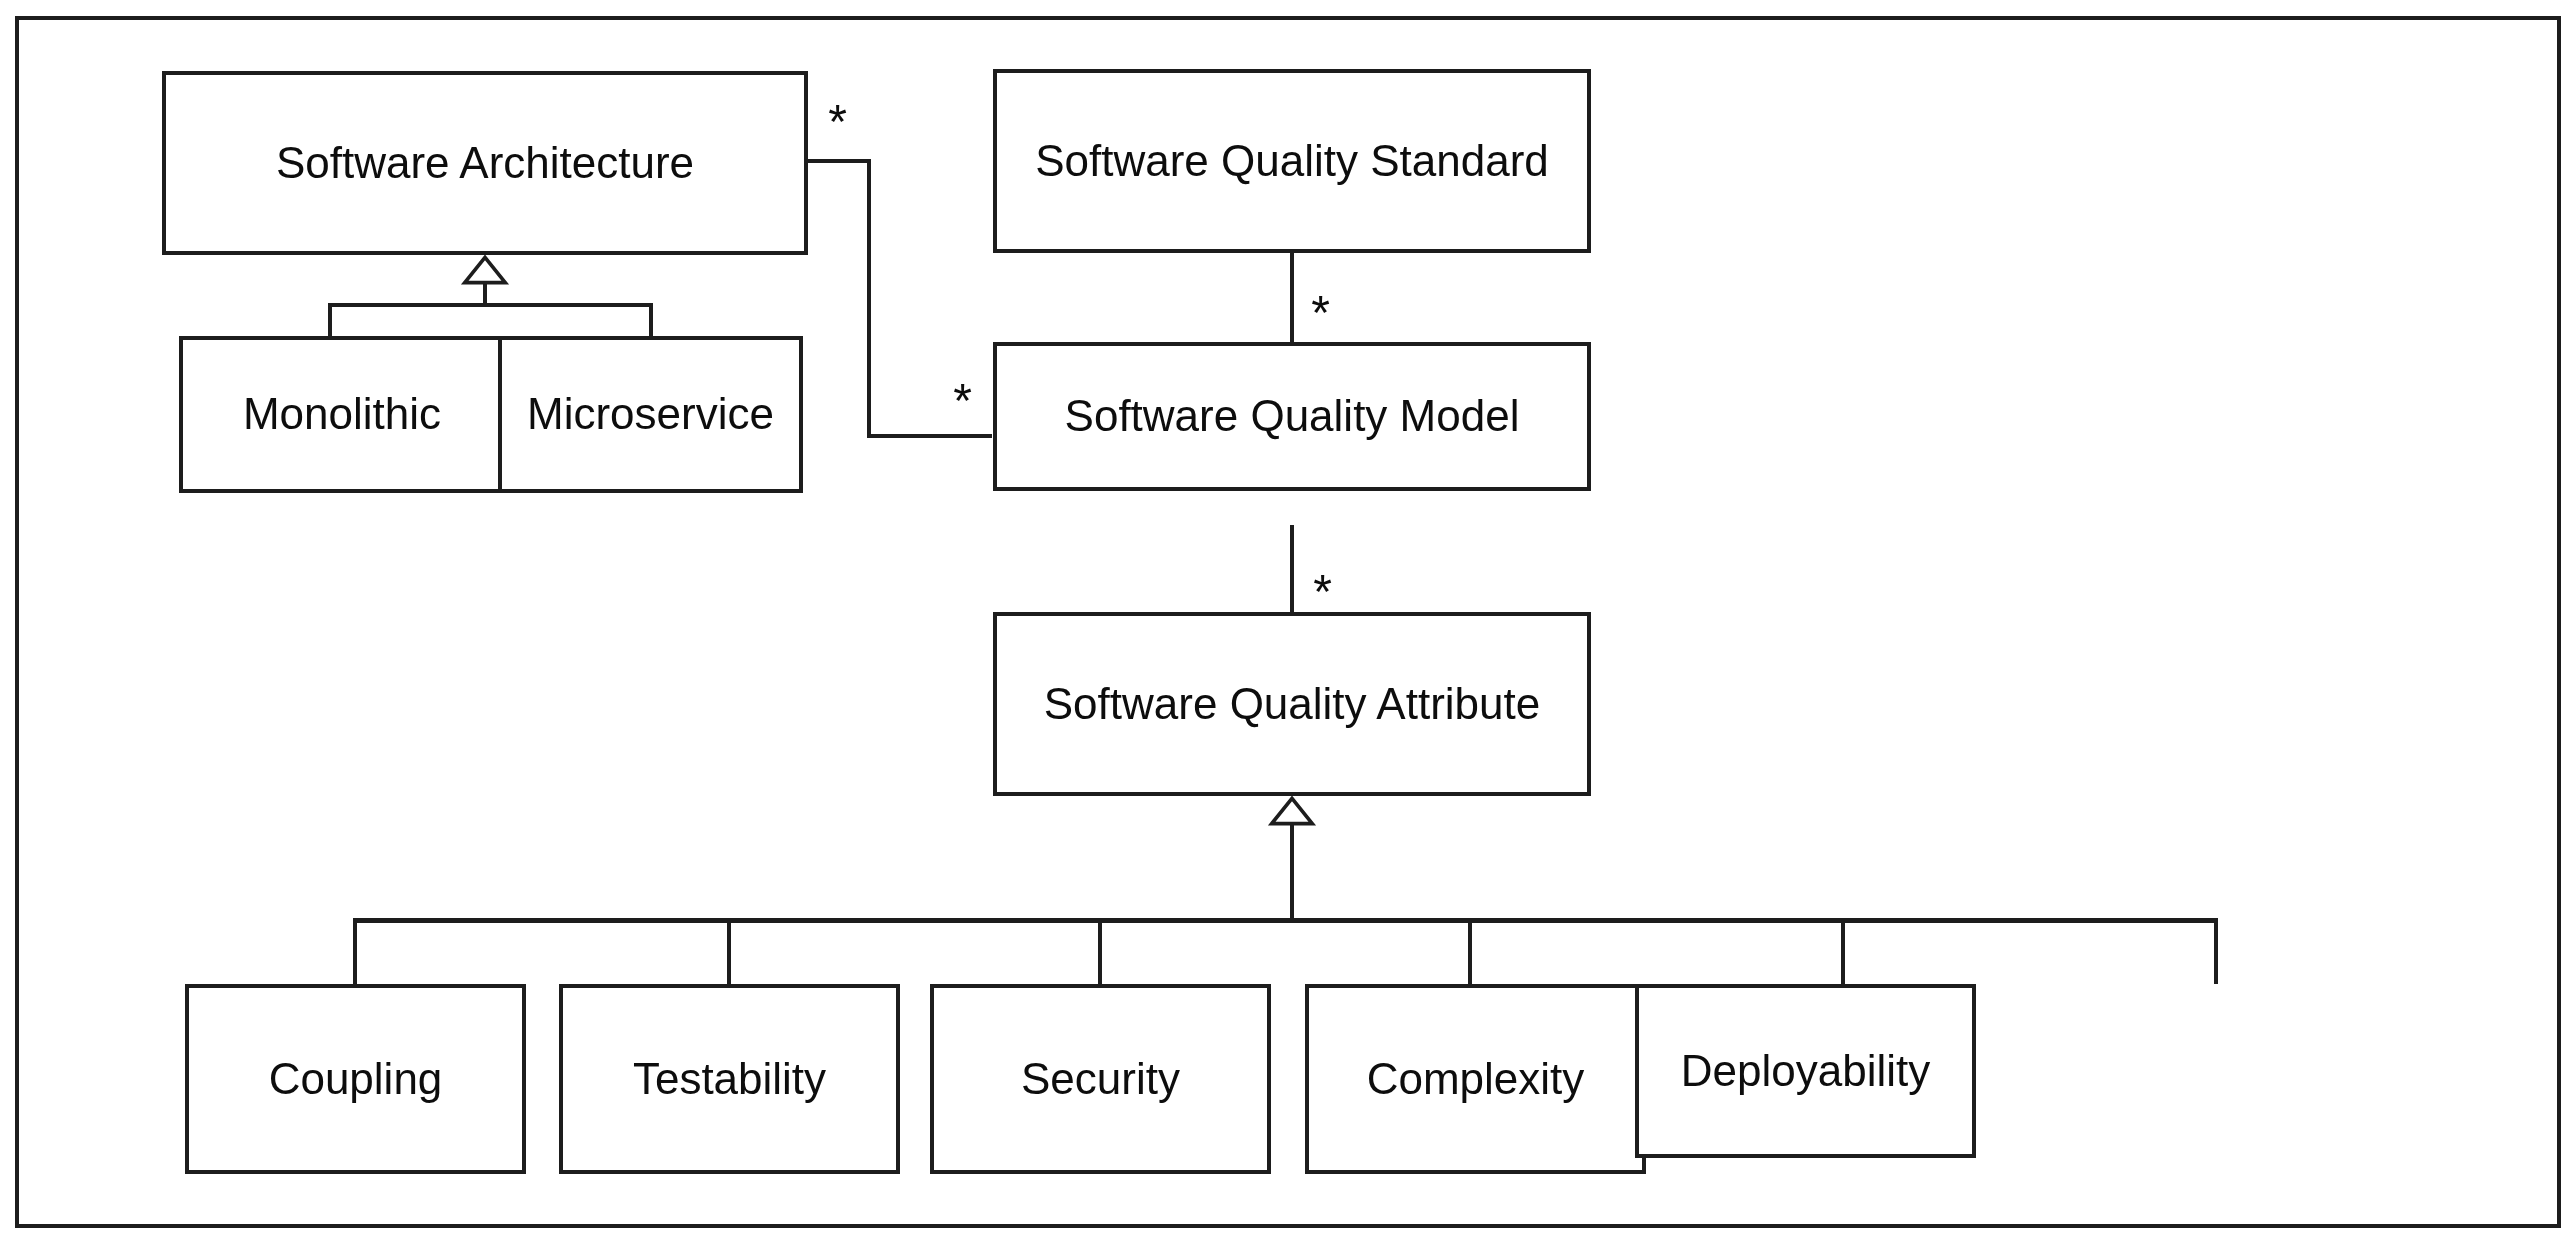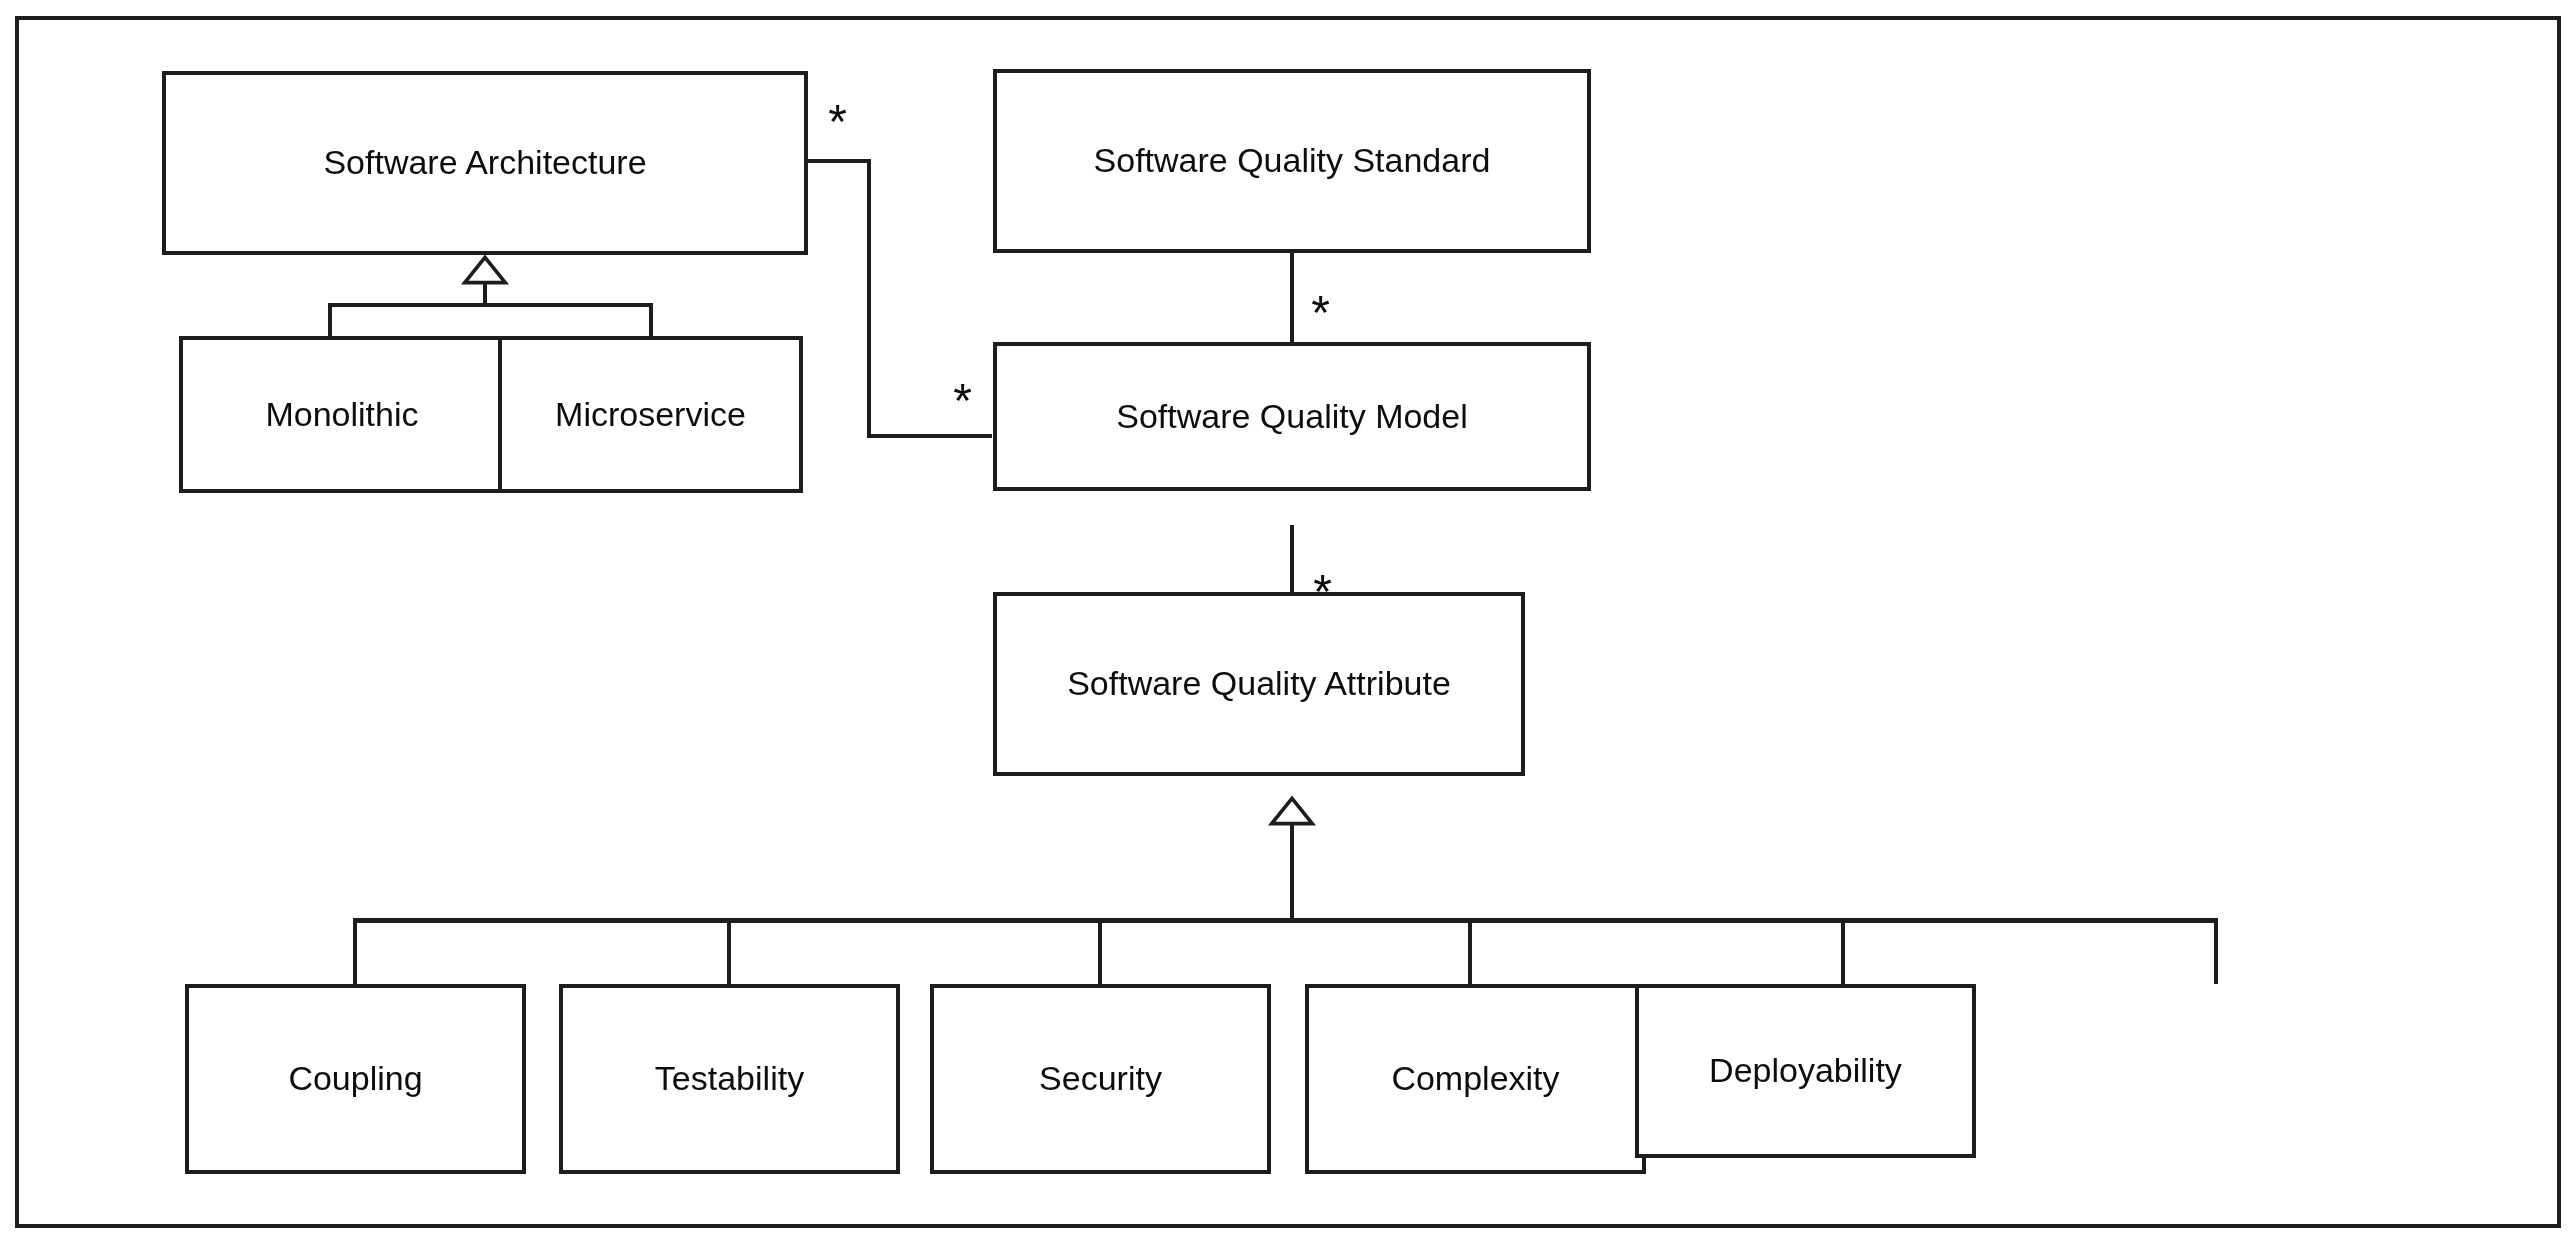--- a/index.html
+++ b/index.html
@@ -26,21 +26,21 @@
   }
   .node{
     position:absolute;
     box-sizing:border-box;
     border:4.1px solid var(--stroke);
     background:var(--fill);
     display:flex;align-items:center;justify-content:center;
     z-index:2;
   }
   .node-label{
-    font-size:34px;
+    font-size:44px;
     line-height:1.1;
     white-space:nowrap;
     color:var(--text);
   }
   .edge{
     position:absolute;
     background:var(--stroke);
     z-index:1;
   }
   .tri{
@@ -116,21 +116,21 @@
   </div>
 
   <div class="node" style="left:498px;top:336px;width:305px;height:157px">
     <span class="node-label">Microservice</span>
   </div>
 
   <div class="node" style="left:993px;top:342px;width:598px;height:149px">
     <span class="node-label">Software Quality Model</span>
   </div>
 
-  <div class="node" style="left:993px;top:592px;width:532px;height:184px">
+  <div class="node" style="left:993px;top:612px;width:598px;height:184px">
     <span class="node-label">Software Quality Attribute</span>
   </div>
 
   <div class="node" style="left:185px;top:984px;width:341px;height:190px">
     <span class="node-label">Coupling</span>
   </div>
 
   <div class="node" style="left:559px;top:984px;width:341px;height:190px">
     <span class="node-label">Testability</span>
   </div>

